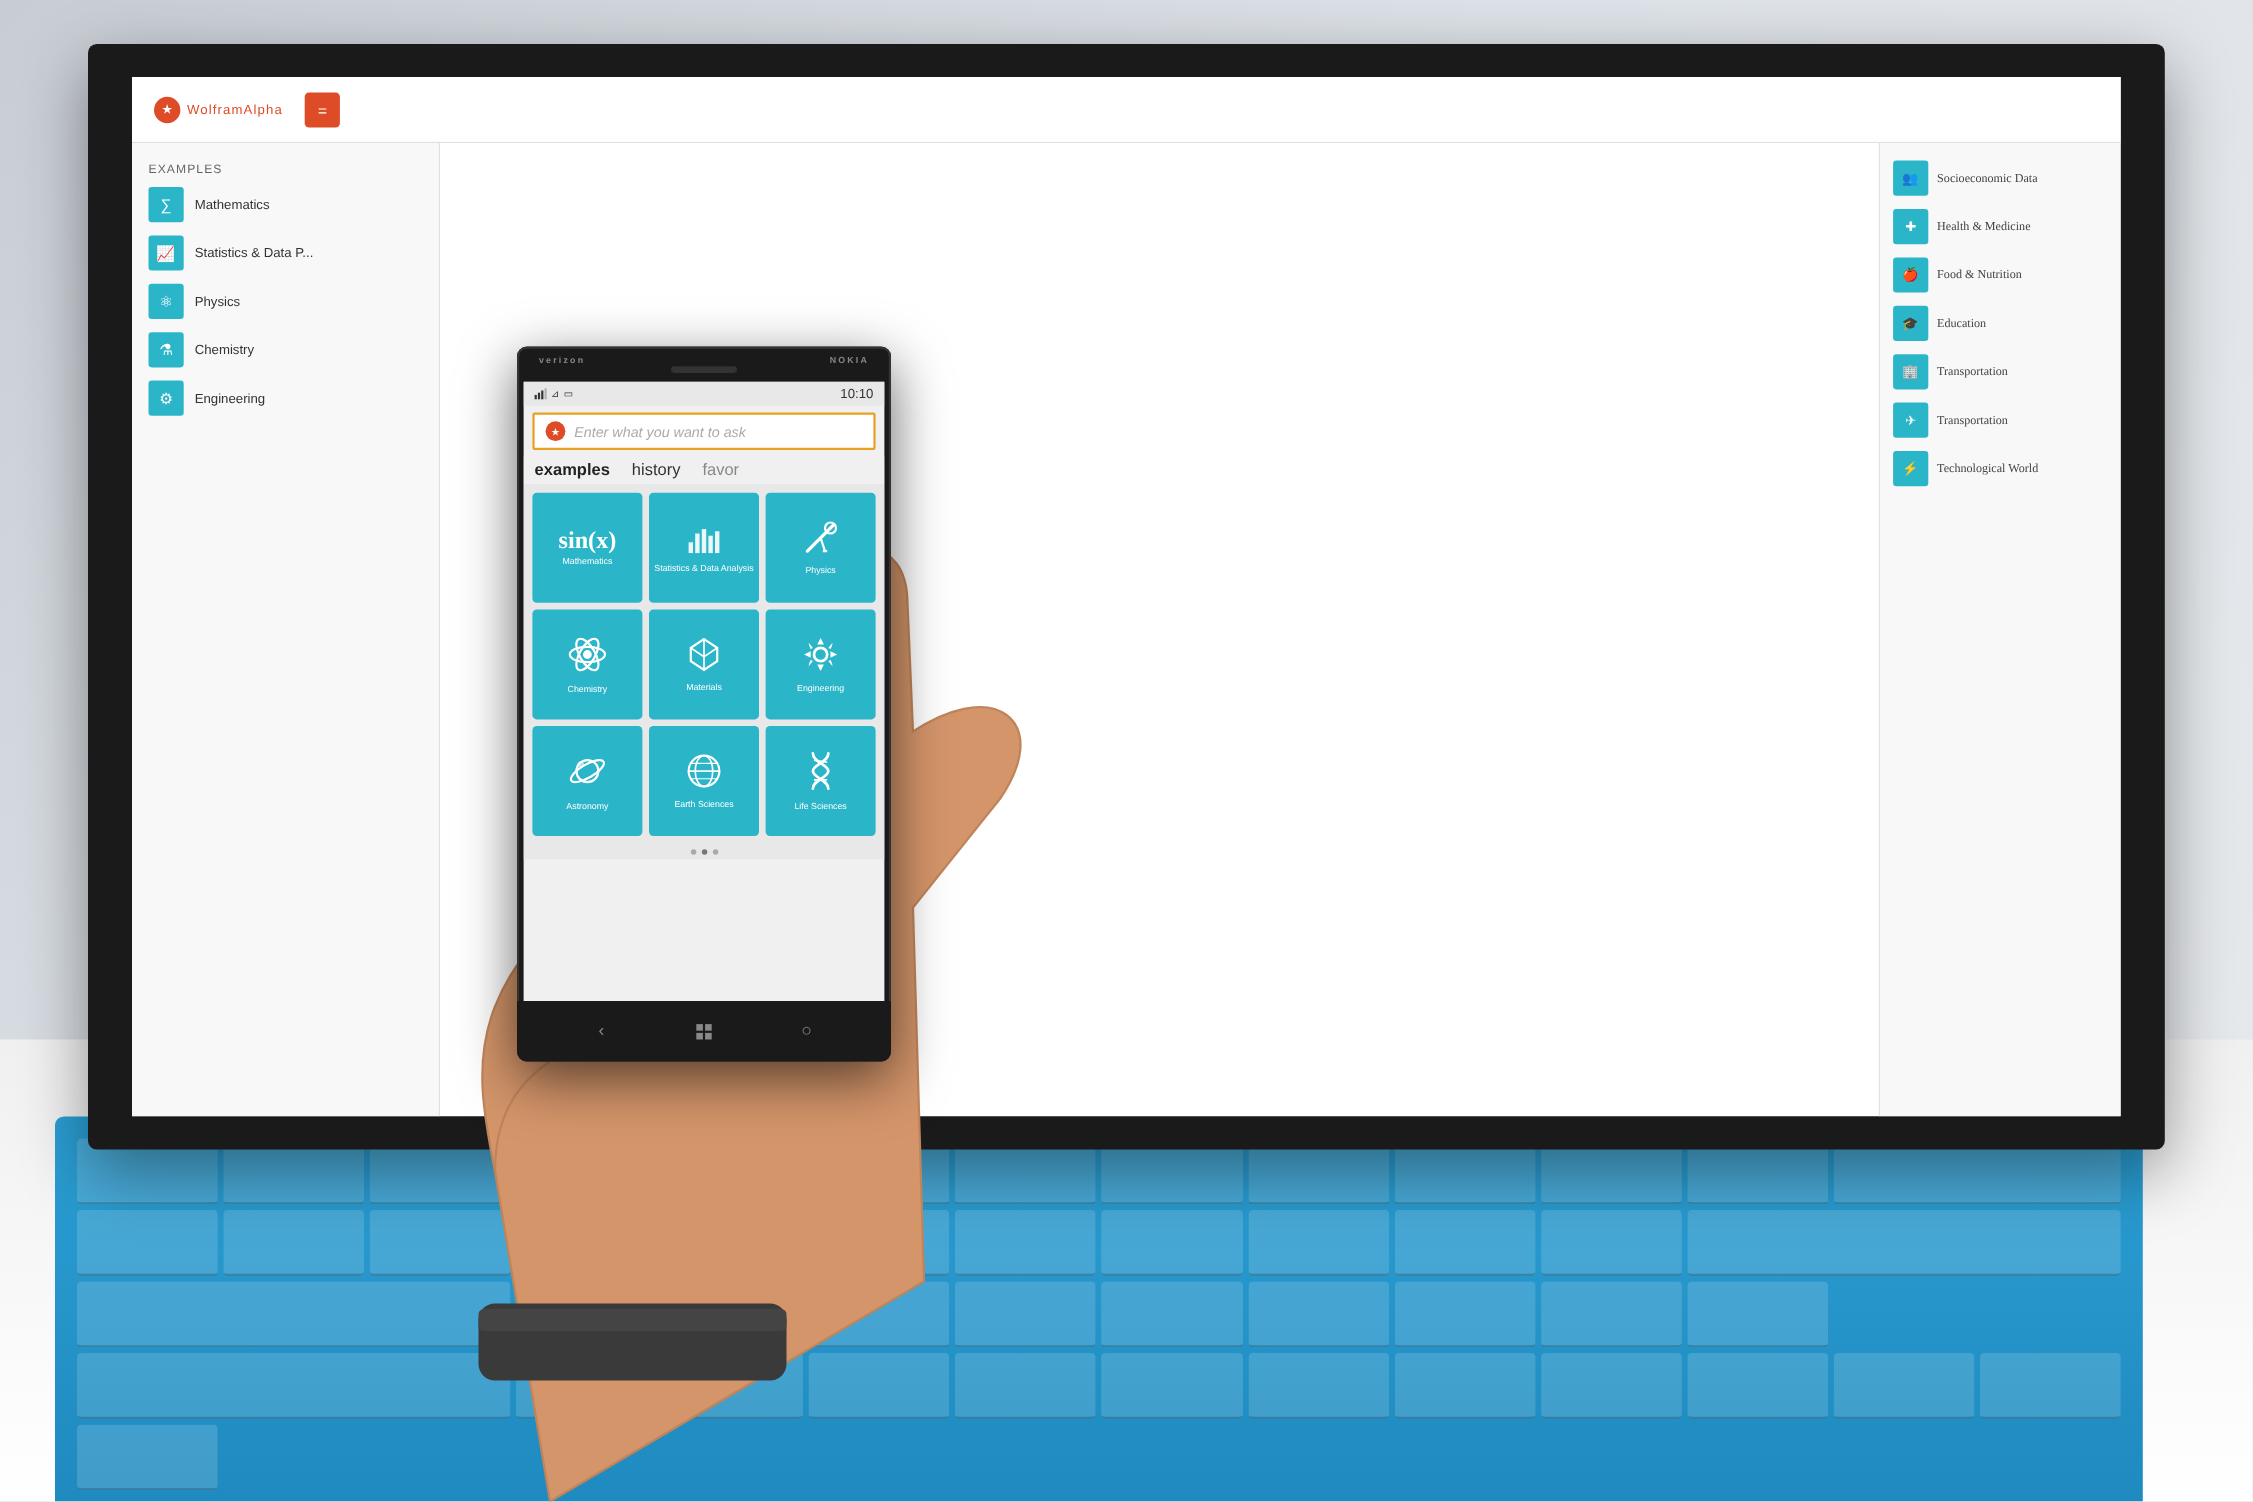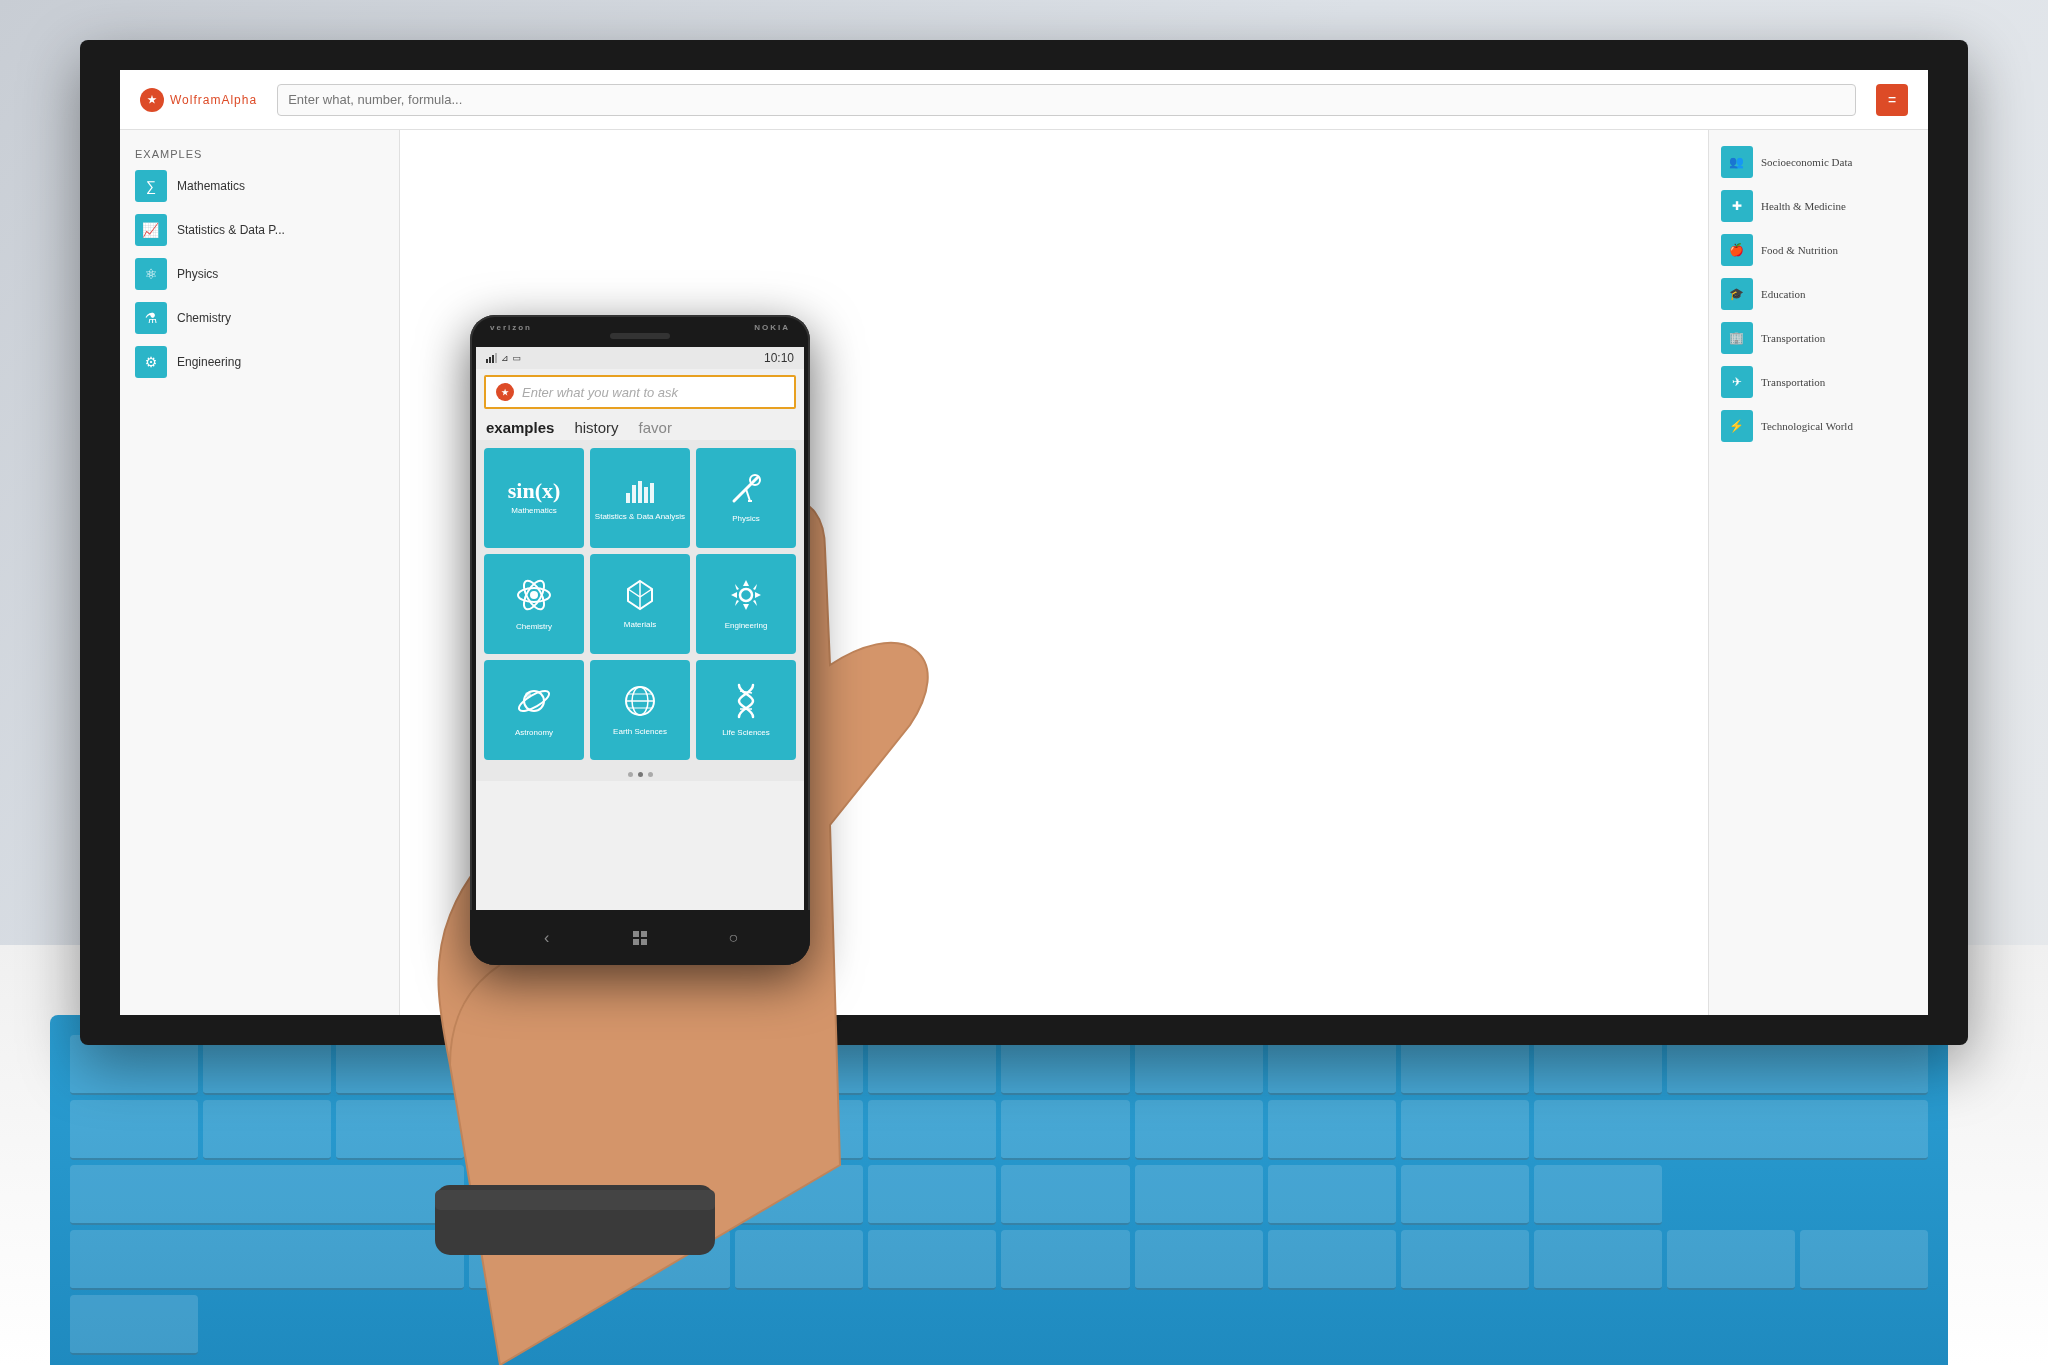--- a/index.html
+++ b/index.html
@@ -234,21 +234,21 @@
     }
 
     
     .phone {
       position: absolute;
       top: 50px;
       left: 120px;
       width: 340px;
       height: 650px;
       background: #1a1a1a;
-      border-radius: 25px;
+      border-radius: 9px;
       box-shadow: 0 15px 50px rgba(0,0,0,0.6), inset 0 0 0 2px #333;
       overflow: hidden;
       z-index: 20;
     }
 
     .phone-brand-top {
       position: absolute;
       top: 8px;
       left: 0;
       right: 0;
@@ -520,21 +520,20 @@
 
   <div class="tablet">
     <div class="tablet-screen">
       <div class="wa-website">
 
         <div class="wa-header">
           <div class="wa-logo">
             <div class="wa-logo-icon">★</div>
             <span class="wa-logo-text">WolframAlpha</span>
           </div>
-          <input class="wa-search-bar" placeholder="Enter what, number, formula..." style="">
           <button class="wa-search-btn">=</button>
         </div>
 
         <div class="wa-content">
 
           <div class="wa-sidebar">
             <div class="wa-sidebar-title">EXAMPLES</div>
             <div class="wa-sidebar-item">
               <div class="wa-sidebar-icon">∑</div>
               <span class="wa-sidebar-label">Mathematics</span>

